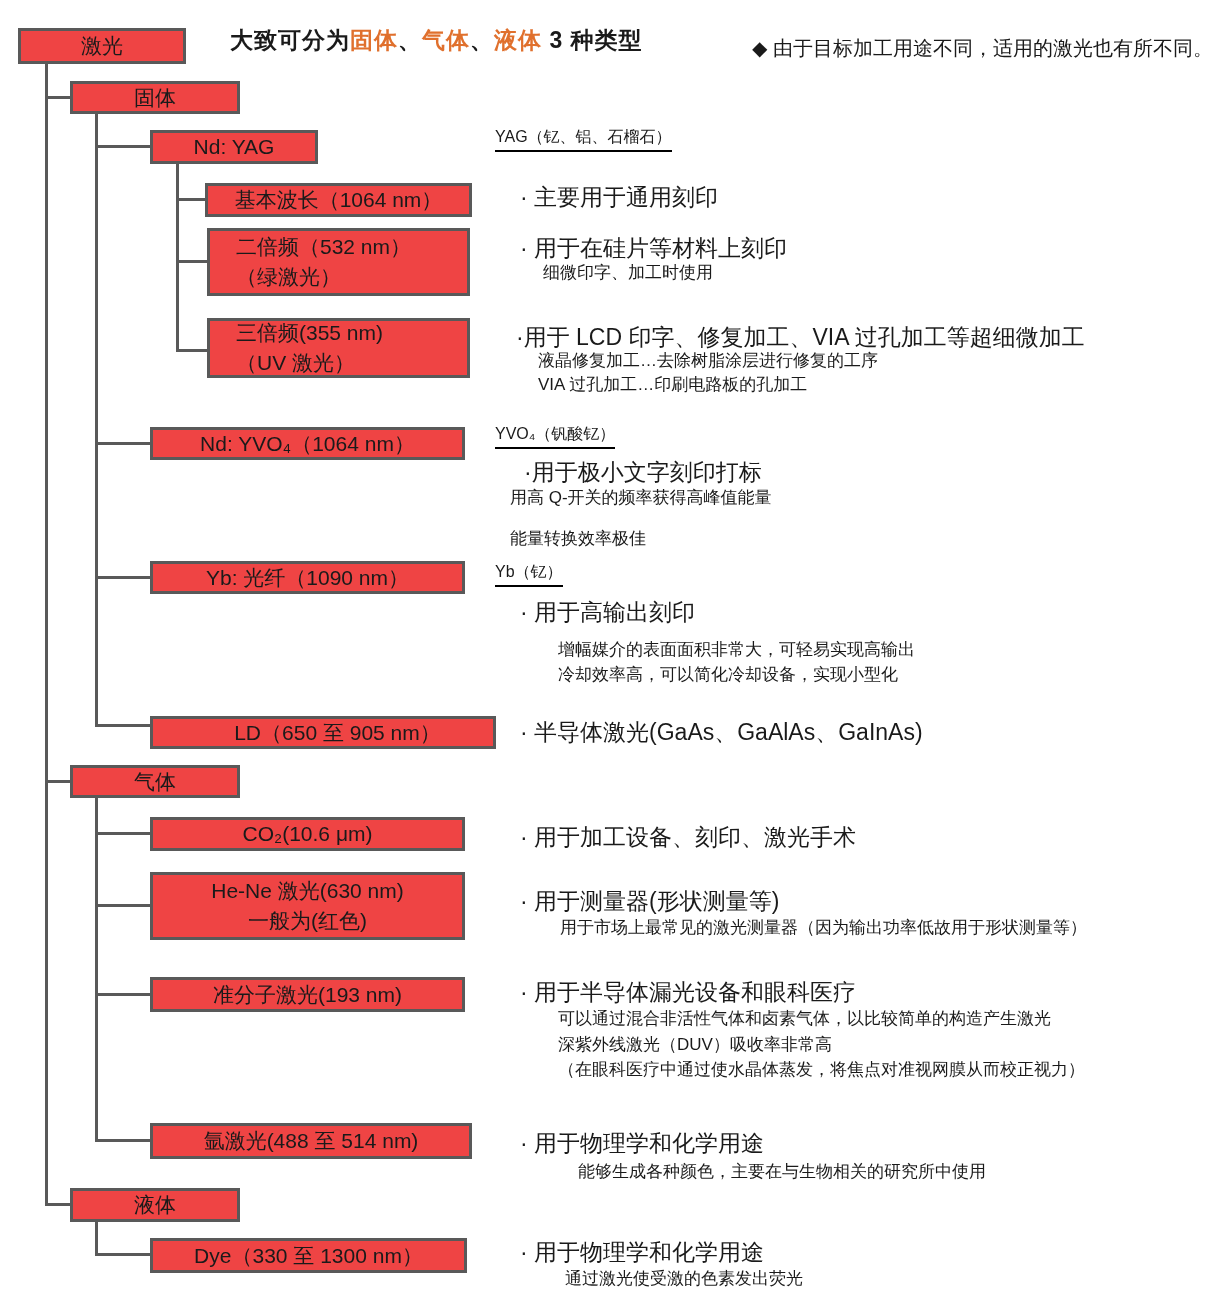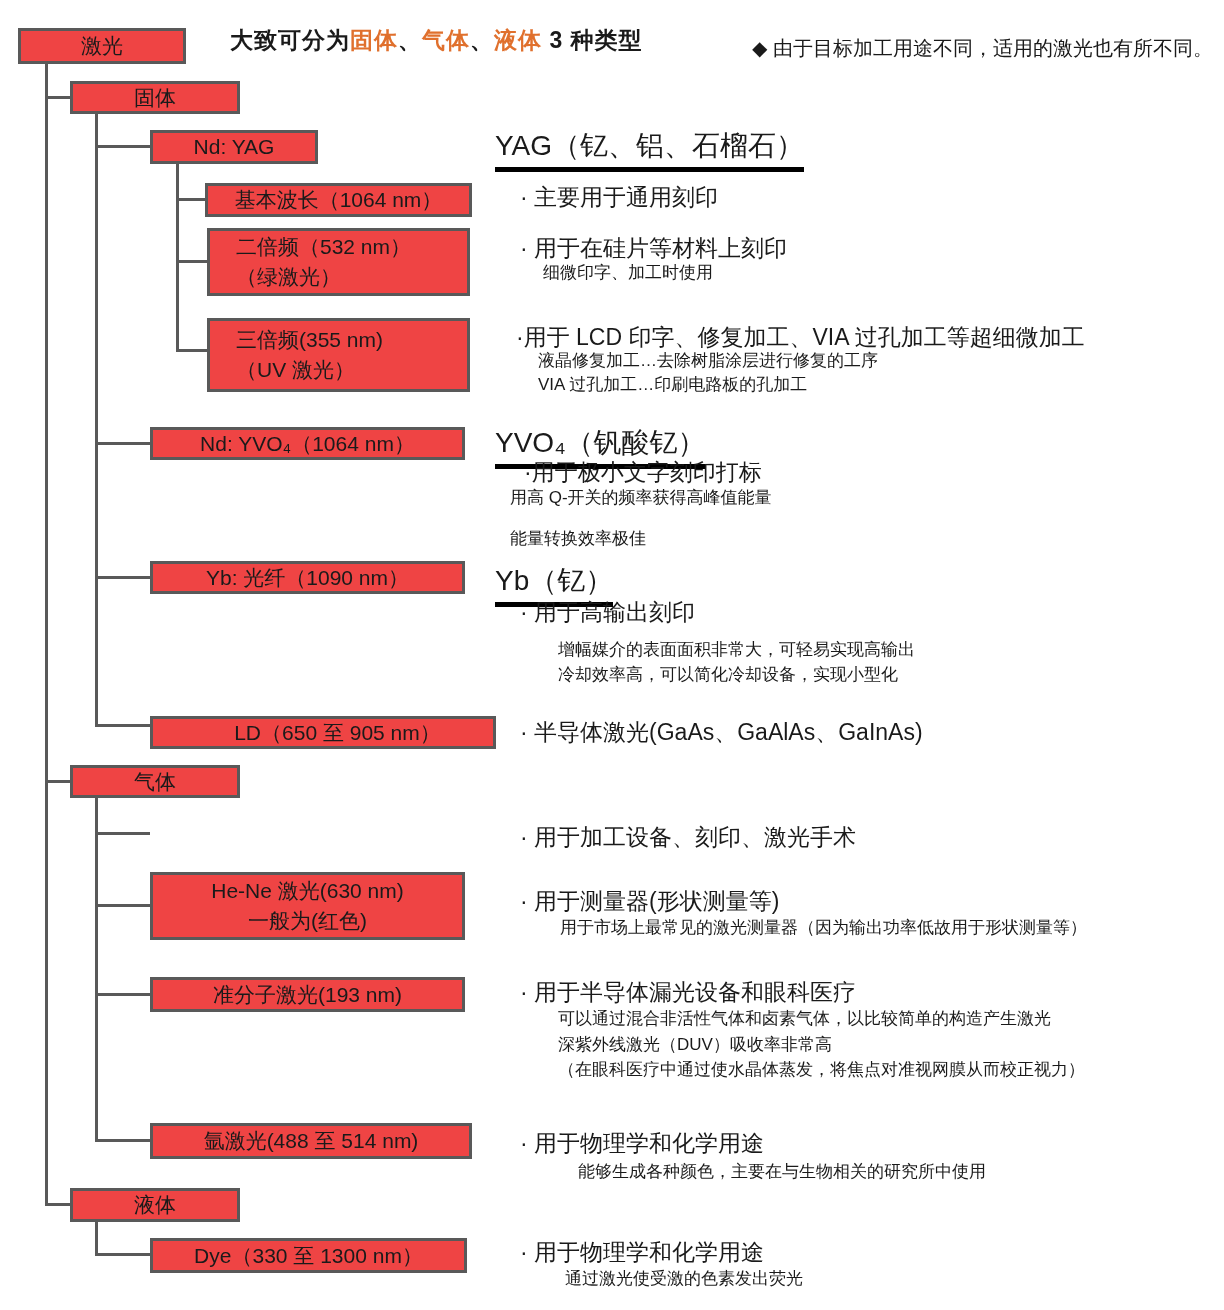--- a/index.html
+++ b/index.html
@@ -14,21 +14,21 @@
     font-size:21px;white-space:nowrap;
   }
   .node.two{flex-direction:column;justify-content:center;align-items:flex-start;padding-left:26px;line-height:30px;}
   .node.two-center{flex-direction:column;justify-content:center;align-items:center;line-height:30px;}
   .vline{position:absolute;width:3px;background:var(--line);}
   .hline{position:absolute;height:3px;background:var(--line);}
   .title{position:absolute;left:230px;top:25px;font-size:23px;font-weight:bold;letter-spacing:1px;white-space:nowrap;}
   .accent{color:var(--accent);}
   .note{position:absolute;left:752px;top:35px;font-size:20px;white-space:nowrap;}
   .anno{position:absolute;white-space:nowrap;}
-  .heading{font-size:28px;border-bottom:5px solid #000000;padding-bottom:2px;}
+  .heading{font-size:16px;border-bottom:2px solid #000000;padding-bottom:2px;}
   .bullet{font-size:23px;}
   .sub{font-size:17px;}
 </style>
 </head>
 <body>
 
 <div id="canvas" style="--accent: #e0702d; --line: #595959;">
 
   <div class="title">
     <span>大致可分为</span><span class="accent">固体</span><span>、</span><span class="accent">气体</span><span>、</span><span class="accent">液体</span><span> 3 种类型</span>
@@ -69,35 +69,38 @@
   <div class="node" style="left:150px;top:130px;width:168px;height:34px;">
     <span>Nd: YAG</span>
   </div>
   <div class="node" style="left:205px;top:183px;width:267px;height:34px;">
     <span>基本波长（1064 nm）</span>
   </div>
   <div class="node two" style="left:207px;top:228px;width:263px;height:68px;">
     <span>二倍频（532 nm）</span>
     <span>（绿激光）</span>
   </div>
-  <div class="node two" style="left:207px;top:318px;width:263px;height:74px;">
+  <div class="node two" style="left:207px;top:318px;width:263px;height:60px;">
     <span>三倍频(355 nm)</span>
     <span>（UV 激光）</span>
   </div>
   <div class="node" style="left:150px;top:427px;width:315px;height:33px;">
     <span>Nd: YVO₄（1064 nm）</span>
   </div>
   <div class="node" style="left:150px;top:561px;width:315px;height:33px;">
     <span>Yb: 光纤（1090 nm）</span>
   </div>
   <div class="node" style="left:150px;top:716px;width:346px;height:33px;padding-left:29px;">
     <span>LD（650 至 905 nm）</span>
   </div>
   <div class="node" style="left:70px;top:765px;width:170px;height:33px;">
     <span>气体</span>
+  </div>
+  <div class="node" style="left:150px;top:817px;width:315px;height:34px;">
+    <span>CO₂(10.6 μm)</span>
   </div>
   <div class="node two-center" style="left:150px;top:872px;width:315px;height:68px;">
     <span>He-Ne 激光(630 nm)</span>
     <span>一般为(红色)</span>
   </div>
   <div class="node" style="left:150px;top:977px;width:315px;height:35px;">
     <span>准分子激光(193 nm)</span>
   </div>
   <div class="node" style="left:150px;top:1123px;width:322px;height:36px;">
     <span>氩激光(488 至 514 nm)</span>

